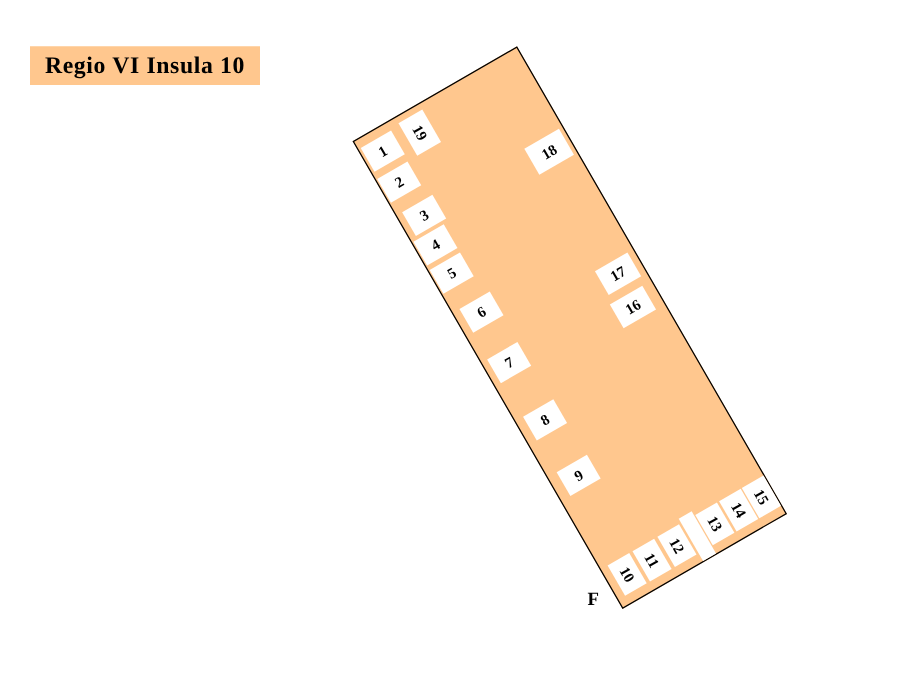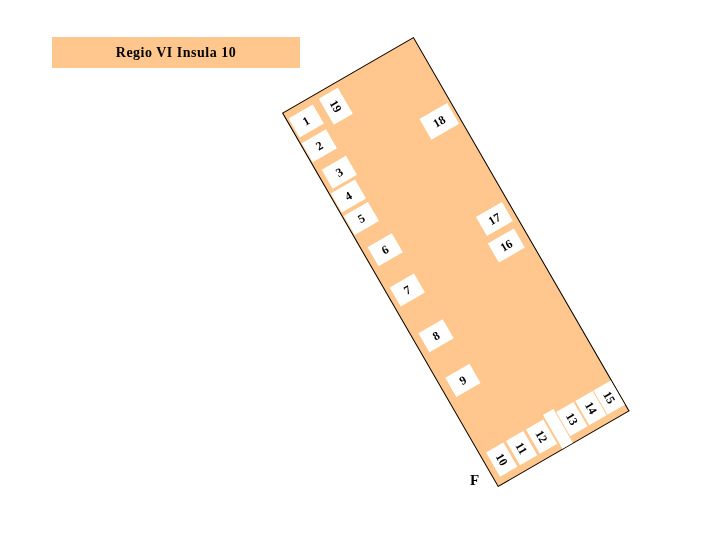--- a/index.html
+++ b/index.html
@@ -11,24 +11,24 @@
   html,body{margin:0;padding:0;}
   body{
     width:720px;height:540px;
     background:#FFFFFF;
     font-family:"Liberation Serif", serif;
     position:relative;
     overflow:hidden;
   }
   .page{position:absolute;left:0;top:0;width:720px;height:540px;}
   .title-box{
-    position:absolute;left:52px;top:37px;width:248px;height:31px;
+    position:absolute;left:24px;top:37px;width:184px;height:31px;
     background:var(--block-fill);
     color:var(--ink);
-    font-weight:bold;font-size:14px;
+    font-weight:bold;font-size:19px;
     display:flex;align-items:center;justify-content:center;
     letter-spacing:0.5px;
     white-space:nowrap;
   }
   .insula{
     position:absolute;left:282px;top:113px;width:150px;height:430px;
     background:var(--block-fill);
     border:1px solid var(--outline);
     transform:rotate(-30deg);
     transform-origin:0 0;

